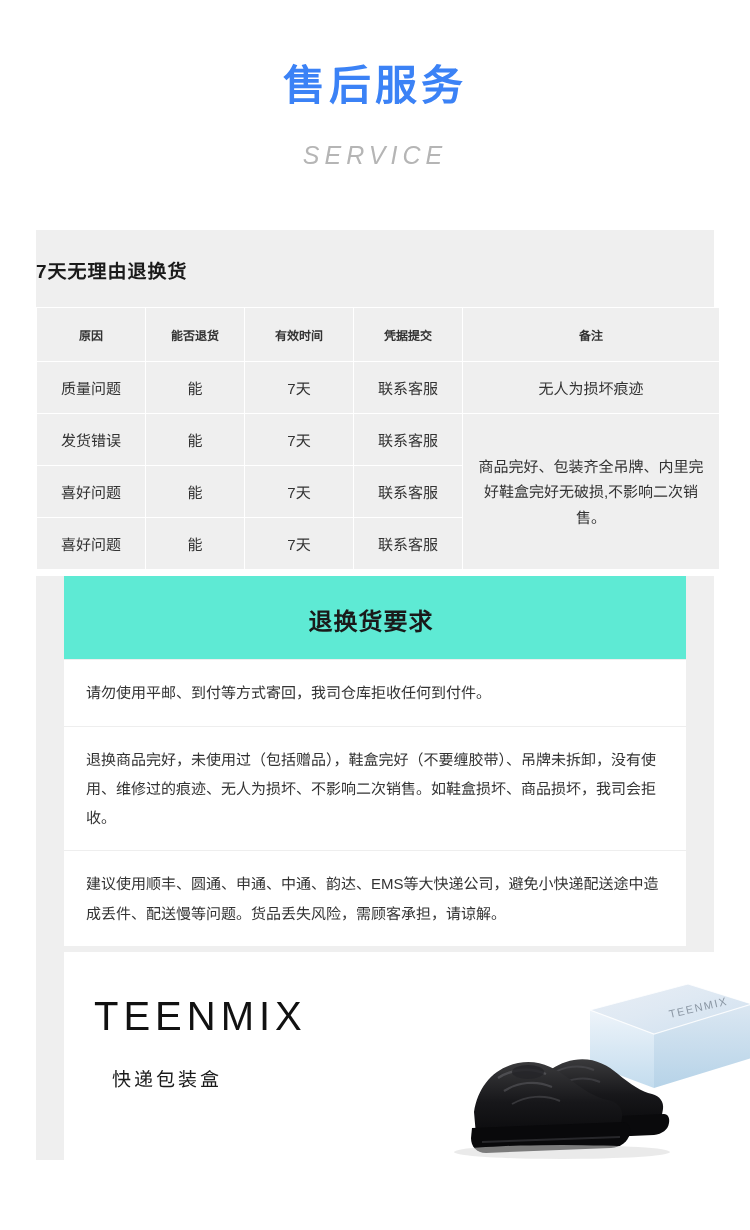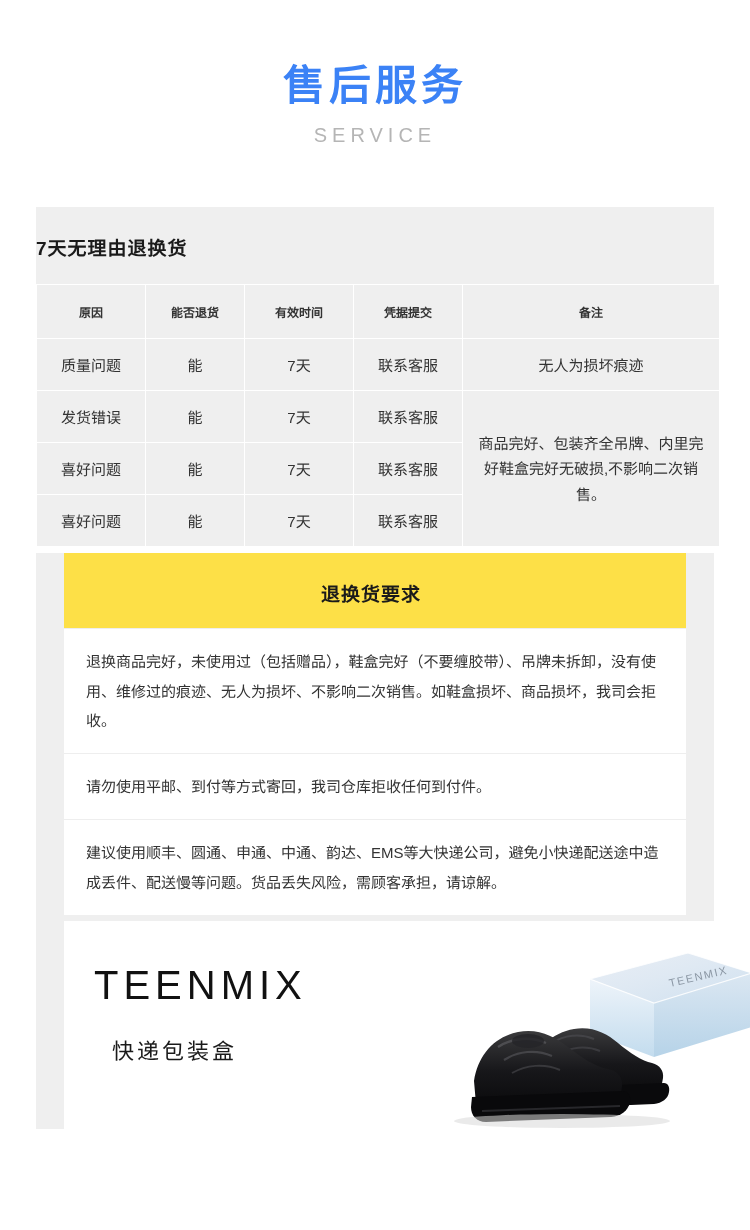--- a/index.html
+++ b/index.html
@@ -28,25 +28,26 @@
     text-align: center;
   }
   .header-title {
     font-size: 42px;
     font-weight: 700;
     letter-spacing: 4px;
     color: #3b82f6;
     line-height: 1.15;
   }
   .header-sub {
-    margin-top: 14px;
-    font-size: 20px;
+    margin-top: 31px;
+    font-size: 25px;
     letter-spacing: 5px;
     color: #b5b5b5;
     font-weight: 400;
+    font-style: italic;
   }
 
   
   .table-wrap {
     margin: 60px 36px 0 36px;
     width: 678px;
     background: #efefef;
     box-sizing: border-box;
   }
   .table-heading {
@@ -101,26 +102,26 @@
     background: #efefef;
     box-sizing: border-box;
     padding: 0 0 6px 0;
   }
   .req-inner {
     margin: 0 28px;
     background: #ffffff;
   }
   .req-title {
     text-align: center;
-    font-size: 19px;
+    font-size: 24px;
     font-weight: 700;
     color: #1a1a1a;
     padding: 26px 8px 22px 0;
     letter-spacing: 1px;
-    background: #fde047;
+    background: #5eead4;
     border-bottom: 1px solid #eeeeee;
   }
   .req-item {
     font-size: 15px;
     line-height: 1.95;
     color: #333333;
     padding: 18px 22px 18px 22px;
     border-bottom: 1px solid #eeeeee;
     background: #ffffff;
   }
@@ -151,21 +152,21 @@
     font-size: 40px;
     letter-spacing: 5px;
     font-weight: 400;
     color: #111111;
     font-family: "Liberation Sans", "DejaVu Sans", sans-serif;
   }
   .brand-caption {
     position: absolute;
     left: 48px;
     top: 112px;
-    font-size: 22px;
+    font-size: 19px;
     letter-spacing: 3px;
     color: #1a1a1a;
     font-weight: 400;
   }
   .product-art {
     position: absolute;
     right: 6px;
     top: 0;
     width: 360px;
     height: 208px;
@@ -223,22 +224,22 @@
           <td>7天</td>
           <td>联系客服</td>
         </tr>
       </tbody>
     </table>
   </div>
 
   <div class="req-wrap">
     <div class="req-inner">
       <div class="req-title">退换货要求</div>
+      <div class="req-item">请勿使用平邮、到付等方式寄回，我司仓库拒收任何到付件。</div>
       <div class="req-item">退换商品完好，未使用过（包括赠品），鞋盒完好（不要缠胶带）、吊牌未拆卸，没有使用、维修过的痕迹、无人为损坏、不影响二次销售。如鞋盒损坏、商品损坏，我司会拒收。</div>
-      <div class="req-item">请勿使用平邮、到付等方式寄回，我司仓库拒收任何到付件。</div>
       <div class="req-item">建议使用顺丰、圆通、申通、中通、韵达、EMS等大快递公司，避免小快递配送途中造成丢件、配送慢等问题。货品丢失风险，需顾客承担，请谅解。</div>
     </div>
   </div>
 
   <div class="brand-wrap">
     <div class="brand-inner">
       <div class="brand-name">TEENMIX</div>
       <div class="brand-caption">快递包装盒</div>
 
       <svg class="product-art" viewBox="0 0 360 208">

